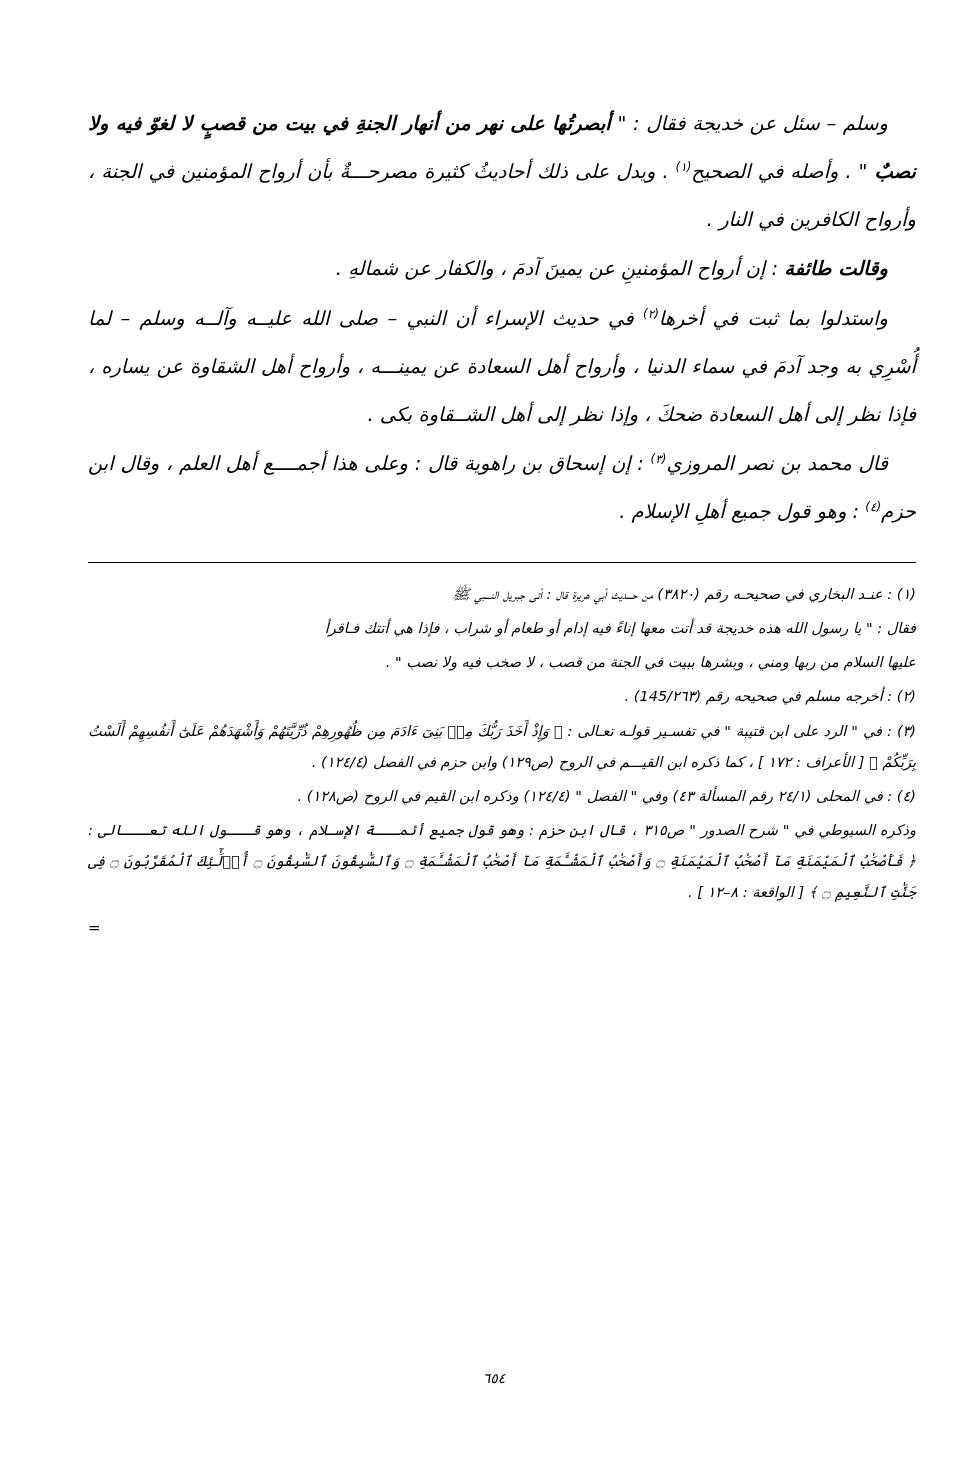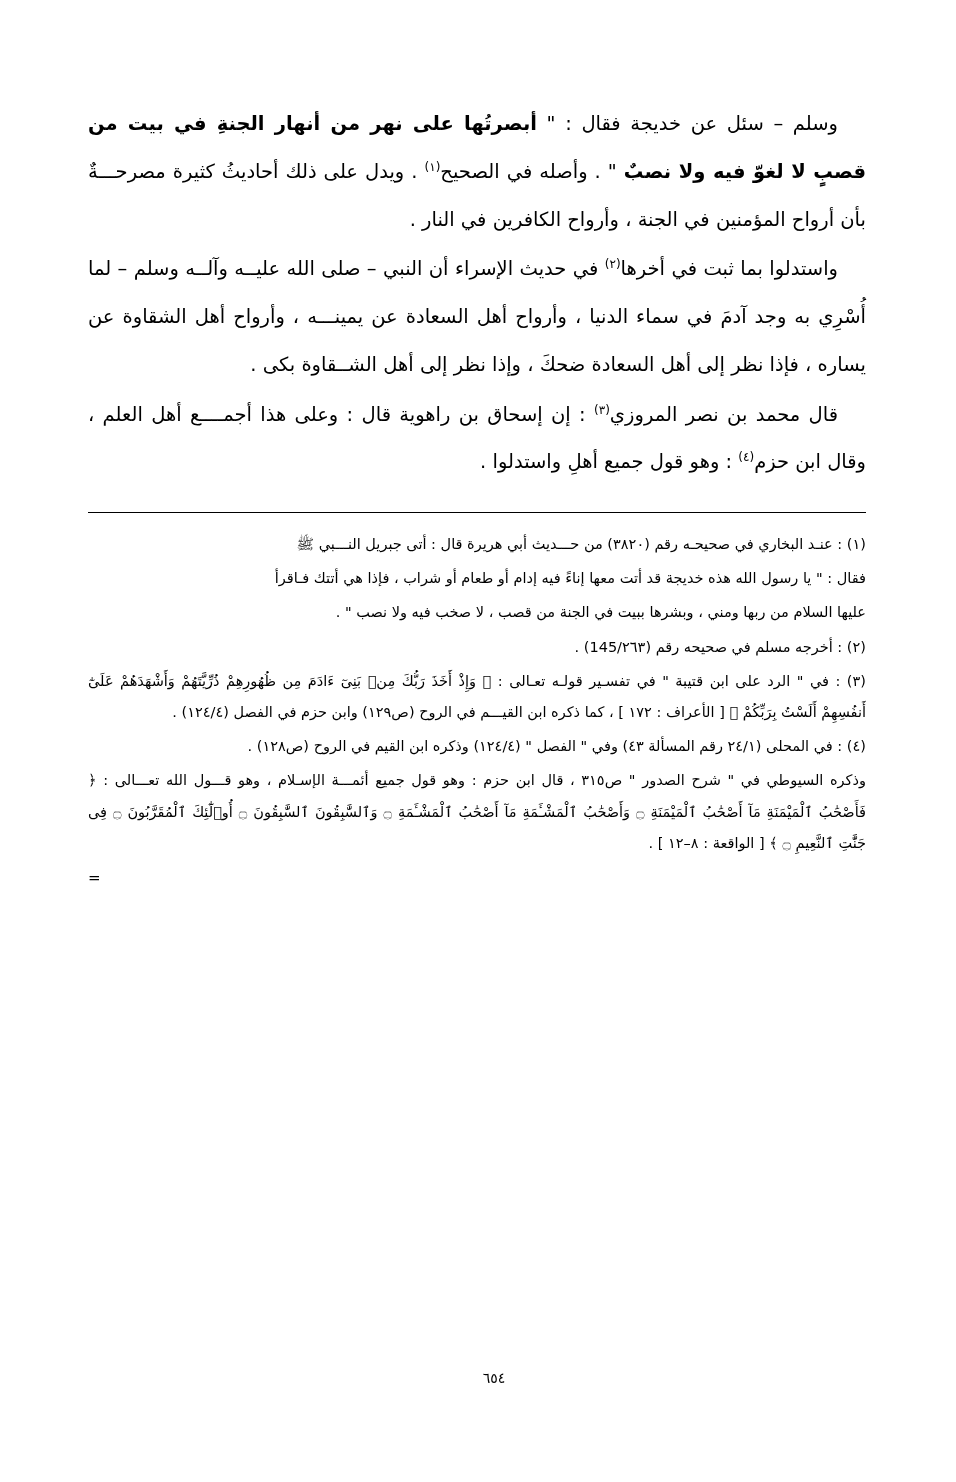--- a/index.html
+++ b/index.html
@@ -14,21 +14,22 @@
     font-family: "DejaVu Sans", "Liberation Sans", sans-serif;
     color: #000000;
     overflow: hidden;
   }
   .page {
     position: absolute;
     top: 0; left: 0;
     width: 956px;
     height: 1458px;
     box-sizing: border-box;
-    padding: 100px 90px 40px 88px;
+    padding: 100px 40px 40px 88px;
+    font-style: italic;
   }
   .body-text {
     font-size: 19.5px;
     line-height: 2.45;
     text-align: justify;
     text-align-last: right;
     direction: rtl;
   }
   .body-text p {
     margin: 0 0 2px 0;
@@ -88,27 +89,30 @@
 <body>
 
 <div class="page">
 
   <div class="body-text">
 
     <p class="p-indent">
       <span>وسلم – سئل عن خديجة فقال : " </span><span class="quote-bold">أبصرتُها على نهر من أنهار الجنةِ في بيت من قصبٍ لا لغوّ فيه ولا نصبٌ</span><span> " . وأصله في الصحيح</span><sup class="fn">(١)</sup><span> . ويدل على ذلك أحاديثُ كثيرة مصرحـــةٌ بأن أرواح المؤمنين في الجنة ، وأرواح الكافرين في النار .</span>
     </p>
 
+    <p class="p-indent">
+      <span class="bold">وقالت طائفة</span><span> : إن أرواح المؤمنينِ عن يمينَ آدمَ ، والكفار عن شمالهِ .</span>
+    </p>
 
     <p class="p-indent">
       <span>واستدلوا بما ثبت في أخرها</span><sup class="fn">(٢)</sup><span> في حديث الإسراء أن النبي – صلى الله عليــه وآلــه وسلم – لما أُسْرِي به وجد آدمَ في سماء الدنيا ، وأرواح أهل السعادة عن يمينـــه ، وأرواح أهل الشقاوة عن يساره ، فإذا نظر إلى أهل السعادة ضحكَ ، وإذا نظر إلى أهل الشــقاوة بكى .</span>
     </p>
 
     <p class="p-indent">
-      <span>قال محمد بن نصر المروزي</span><sup class="fn">(٣)</sup><span> : إن إسحاق بن راهوية قال : وعلى هذا أجمــــع أهل العلم ، وقال ابن حزم</span><sup class="fn">(٤)</sup><span> : وهو قول جميع أهلِ واستدلوا .</span>
+      <span>قال محمد بن نصر المروزي</span><sup class="fn">(٣)</sup><span> : إن إسحاق بن راهوية قال : وعلى هذا أجمــــع أهل العلم ، وقال ابن حزم</span><sup class="fn">(٤)</sup><span> : وهو قول جميع أهلِ الإسلام .</span>
     </p>
 
   </div>
 
   <hr class="rule">
 
   <div class="footnotes">
 
     <p>
       <span class="fn-num">(١)</span>

